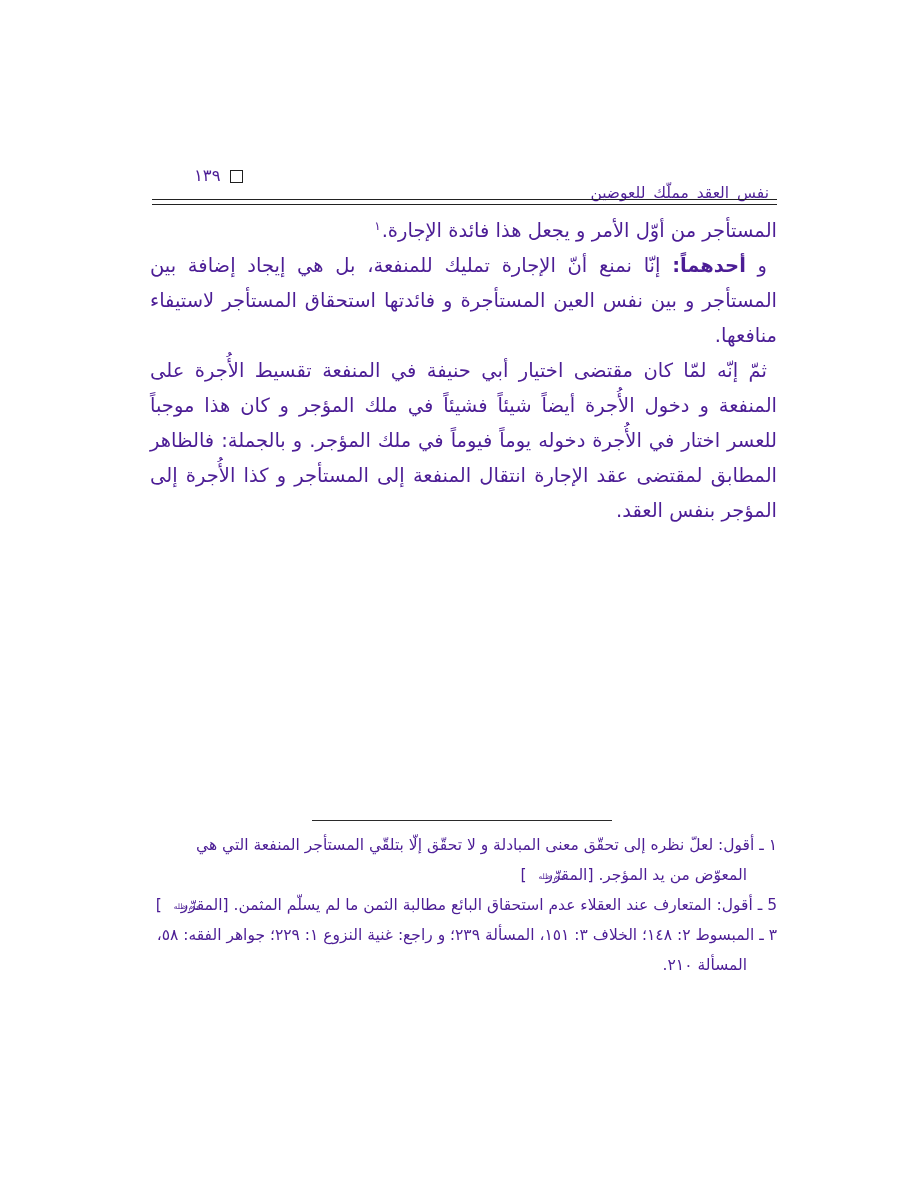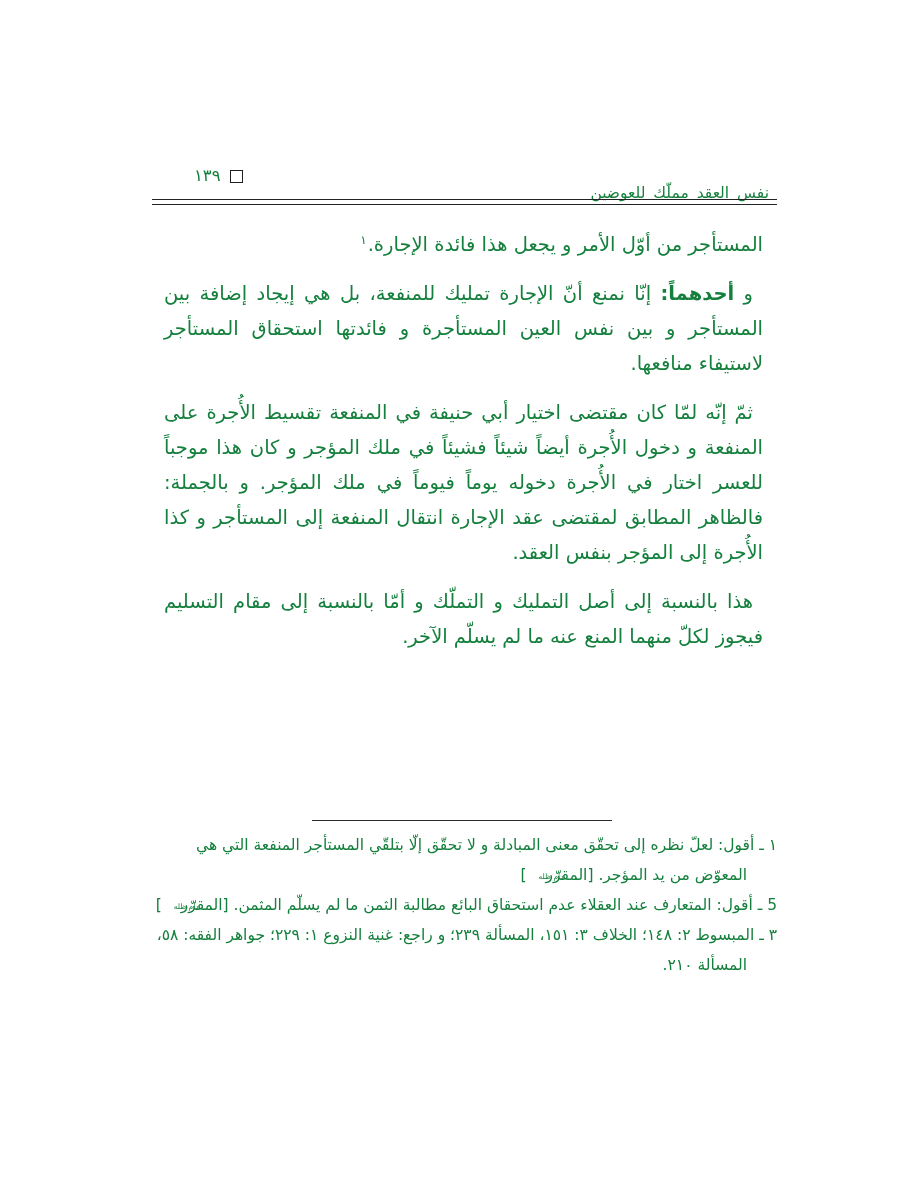--- a/index.html
+++ b/index.html
@@ -2,21 +2,21 @@
 <html lang="ar"><head>
 <meta charset="utf-8">
 <style>
   html,body{margin:0;padding:0;background:#e8e8e8;}
   .page{
     position:relative;
     width:900px;height:1200px;
     background:#ffffff;
     overflow:hidden;
     font-family:"DejaVu Sans", sans-serif;
-    color:#15803d;
+    color:#4c1d95;
   }
   
   .header-row{
     position:absolute;top:166px;left:152px;width:625px;height:28px;
   }
   .page-number-group{
     position:absolute;left:42px;top:0;
     display:flex;align-items:center;direction:ltr;
     font-size:16.5px;
   }
@@ -33,21 +33,21 @@
     position:absolute;top:199px;left:152px;width:625px;height:3.5px;
     border-top:1.7px solid #222;border-bottom:1.7px solid #222;
   }
   
   .body-text{
     position:absolute;top:213px;left:150px;width:627px;
     direction:rtl;
     font-size:19.5px;line-height:35px;
     text-align:justify;
   }
-  .para{margin:14px;}
+  .para{margin:0;}
   .para.indent{text-indent:10px;}
   .bold{font-weight:bold;}
   sup{
     font-size:12px;line-height:0;vertical-align:7px;
     margin:0 1px;
   }
   
   .footnote-separator{
     position:absolute;top:820px;left:312px;width:300px;
     border-top:1.9px solid #2a2a2a;
@@ -80,21 +80,20 @@
     </div>
     <div class="running-title">نفس العقد مملّك للعوضين</div>
   </div>
 
   <div class="header-rule"></div>
 
   <div class="body-text">
       <p class="para"><span>المستأجر من أوّل الأمر و يجعل هذا فائدة الإجارة.</span><sup>١</sup></p>
       <p class="para indent"><span>و </span><span class="bold">أحدهماً:</span><span> إنّا نمنع أنّ الإجارة تمليك للمنفعة، بل هي إيجاد إضافة بين المستأجر و بين نفس العين المستأجرة و فائدتها استحقاق المستأجر لاستيفاء منافعها.</span></p>
       <p class="para indent"><span>ثمّ إنّه لمّا كان مقتضى اختيار أبي حنيفة في المنفعة تقسيط الأُجرة على المنفعة و دخول الأُجرة أيضاً شيئاً فشيئاً في ملك المؤجر و كان هذا موجباً للعسر اختار في الأُجرة دخوله يوماً فيوماً في ملك المؤجر. و بالجملة: فالظاهر المطابق لمقتضى عقد الإجارة انتقال المنفعة إلى المستأجر و كذا الأُجرة إلى المؤجر بنفس العقد.</span></p>
-      <p class="para indent"><span>هذا بالنسبة إلى أصل التمليك و التملّك و أمّا بالنسبة إلى مقام التسليم فيجوز لكلّ منهما المنع عنه ما لم يسلّم الآخر.</span></p>
     </div>
 
   <div class="footnote-separator"></div>
 
   <div class="footnotes">
       <p class="fn"><span>١ ـ أقول: لعلّ نظره إلى تحقّق معنى المبادلة و لا تحقّق إلّا بتلقّي المستأجر المنفعة التي هي المعوّض من يد المؤجر. [المقرّر</span><span class="honorific">دام ظله</span><span>]</span></p>
       <p class="fn"><span>5 ـ أقول: المتعارف عند العقلاء عدم استحقاق البائع مطالبة الثمن ما لم يسلّم المثمن. [المقرّر</span><span class="honorific">دام ظله</span><span>]</span></p>
       <p class="fn"><span>٣ ـ المبسوط ٢: ١٤٨؛ الخلاف ٣: ١٥١، المسألة ٢٣٩؛ و راجع: غنية النزوع ١: ٢٢٩؛ جواهر الفقه: ٥٨، المسألة ٢١٠.</span></p>
     </div>
 

